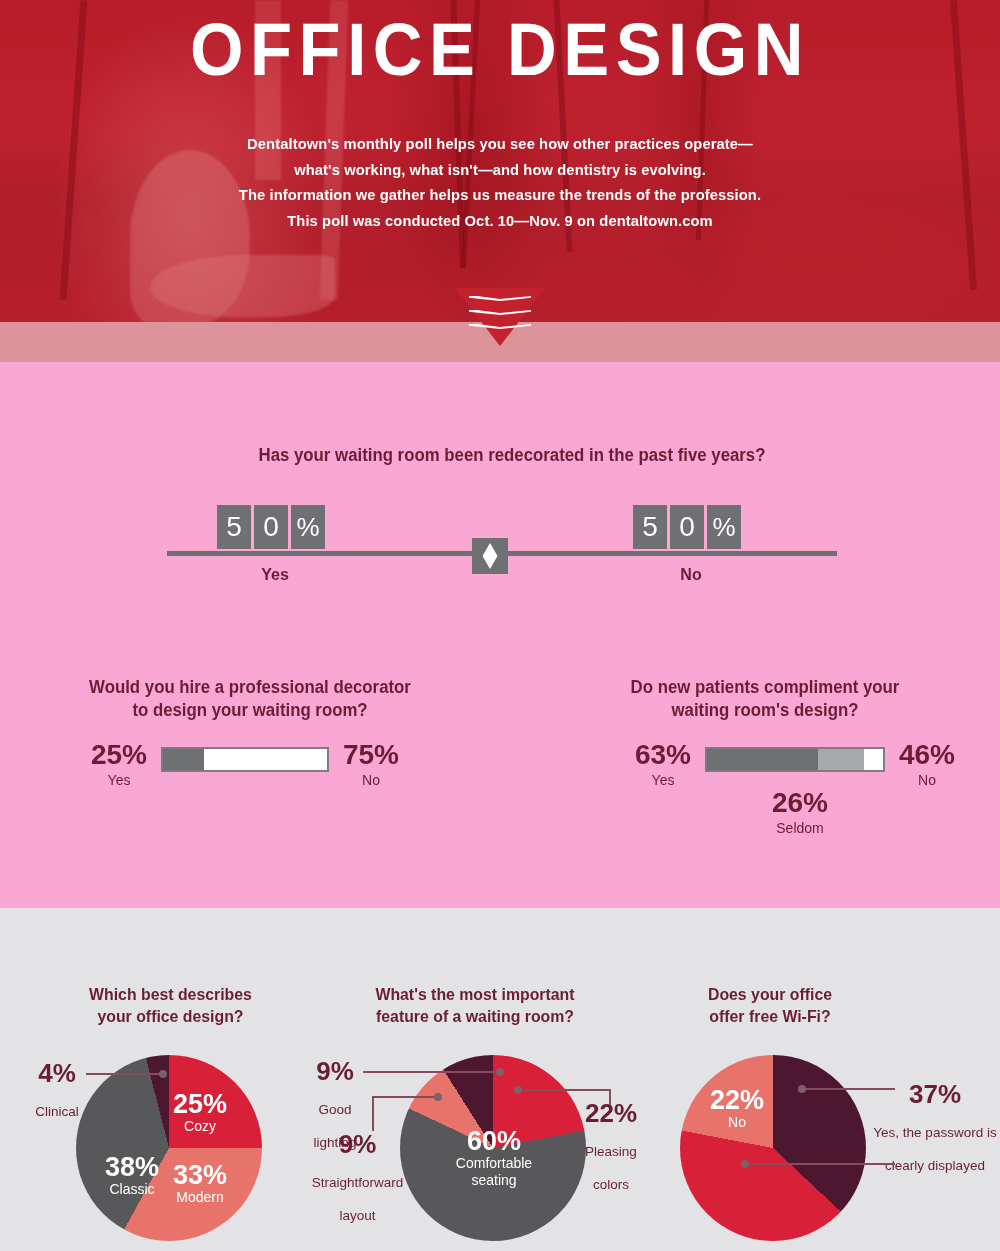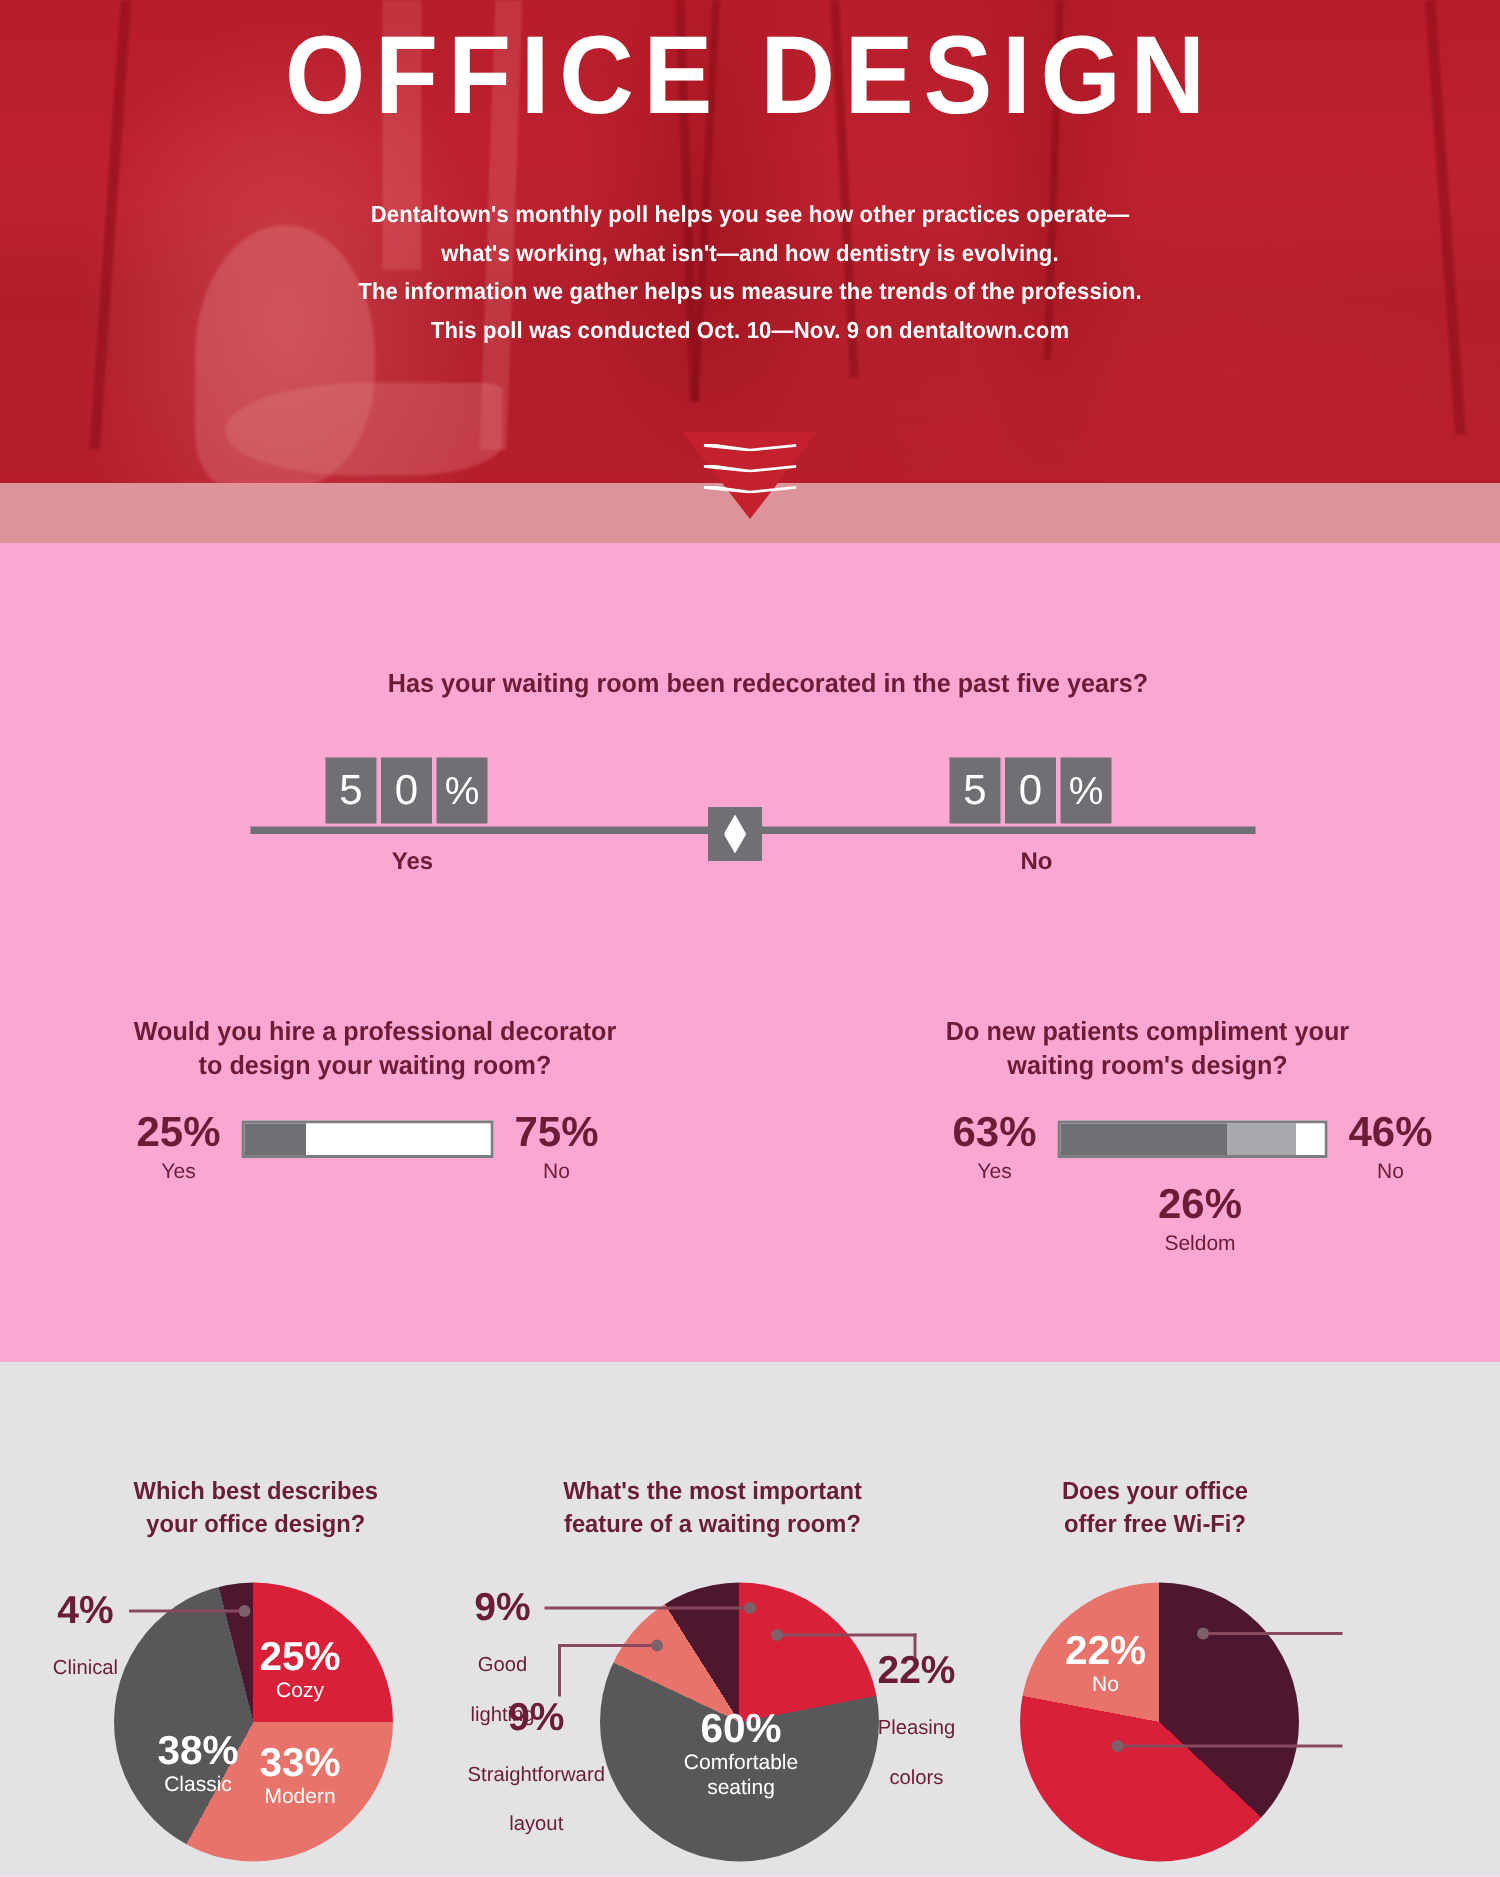--- a/index.html
+++ b/index.html
@@ -229,21 +229,21 @@
         <div>What's the most important</div>
         <div>feature of a waiting room?</div>
       </div>
       <div class="pie" style="left:100px;top:147px;width:186px;height:186px;
            background:conic-gradient(from 0deg,
              #d82139 0deg 79.2deg,
              #58585b 79.2deg 295.2deg,
              #e8736b 295.2deg 327.6deg,
              #4d1730 327.6deg 360deg);"></div>
 
-      <div class="pie-in" style="left:131px;top:230px;width:126px;text-align:center;">
+      <div class="pie-in" style="left:131px;top:219px;width:126px;text-align:center;">
         <div class="p">60%</div>
         <div class="l">Comfortable</div>
         <div class="l">seating</div>
       </div>
 
       <div class="out" style="left:0px;top:150px;width:70px;text-align:center;">
         <div class="p">9%</div>
         <div class="l">Good</div>
         <div class="l">lighting</div>
       </div>
@@ -278,20 +278,25 @@
            background:conic-gradient(from 0deg,
              #4d1730 0deg 133.2deg,
              #d82139 133.2deg 280.8deg,
              #e8736b 280.8deg 360deg);"></div>
 
       <div class="pie-in" style="left:40px;top:178px;width:84px;">
         <div class="p">22%</div>
         <div class="l">No</div>
       </div>
 
+      <div class="out" style="left:215px;top:173px;width:130px;text-align:center;">
+        <div class="p">37%</div>
+        <div class="l">Yes, the password is</div>
+        <div class="l">clearly displayed</div>
+      </div>
       <div class="lead" style="left:147px;top:180px;width:93px;height:1.5px;"></div>
       <div class="dot" style="left:143px;top:177px;"></div>
 
       <div class="lead" style="left:90px;top:255px;width:150px;height:1.5px;"></div>
       <div class="dot" style="left:86px;top:252px;"></div>
     </div>
 
   </div>
 </div>
 

